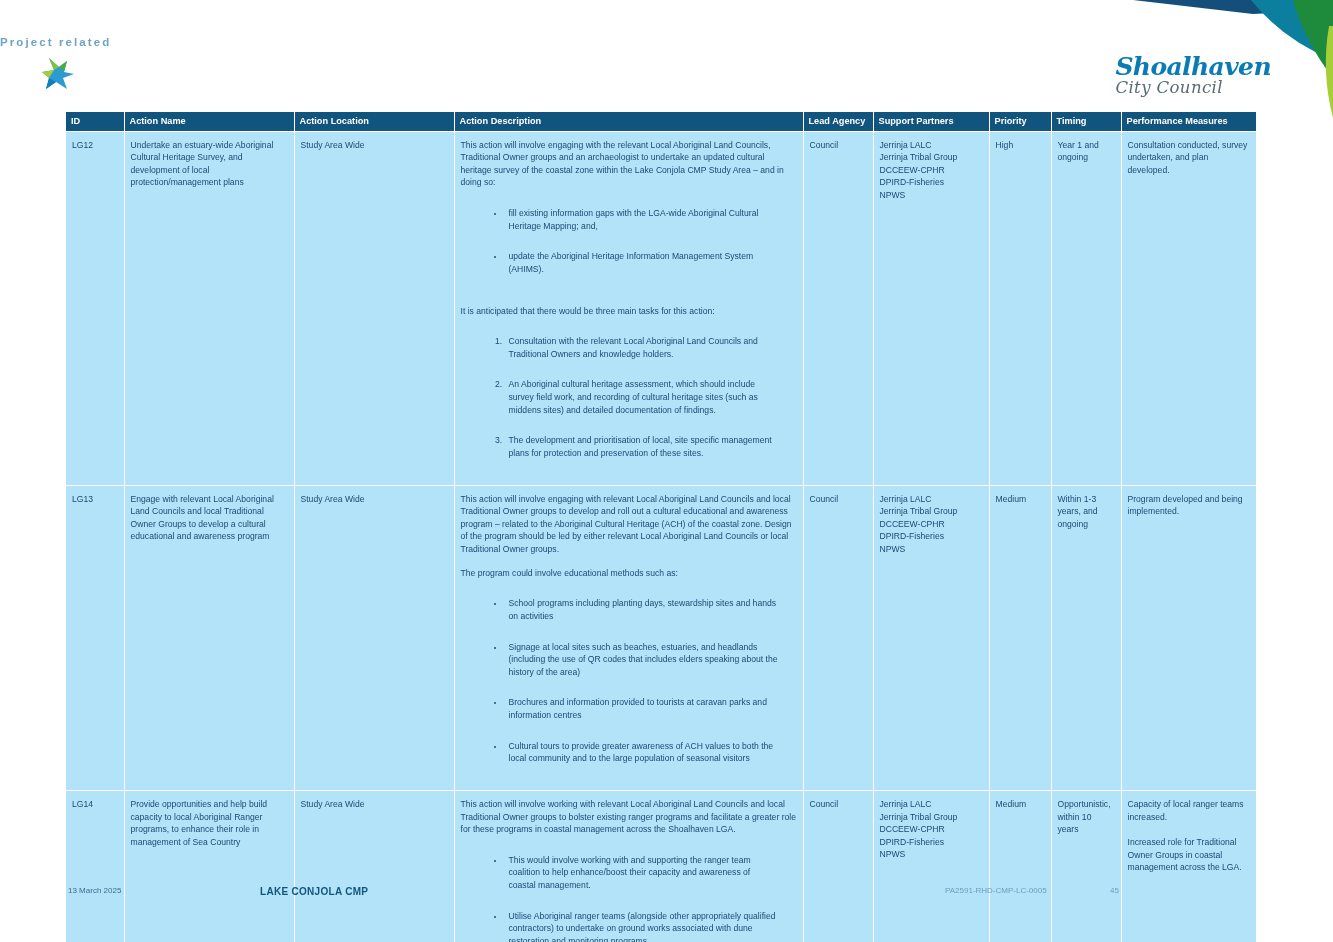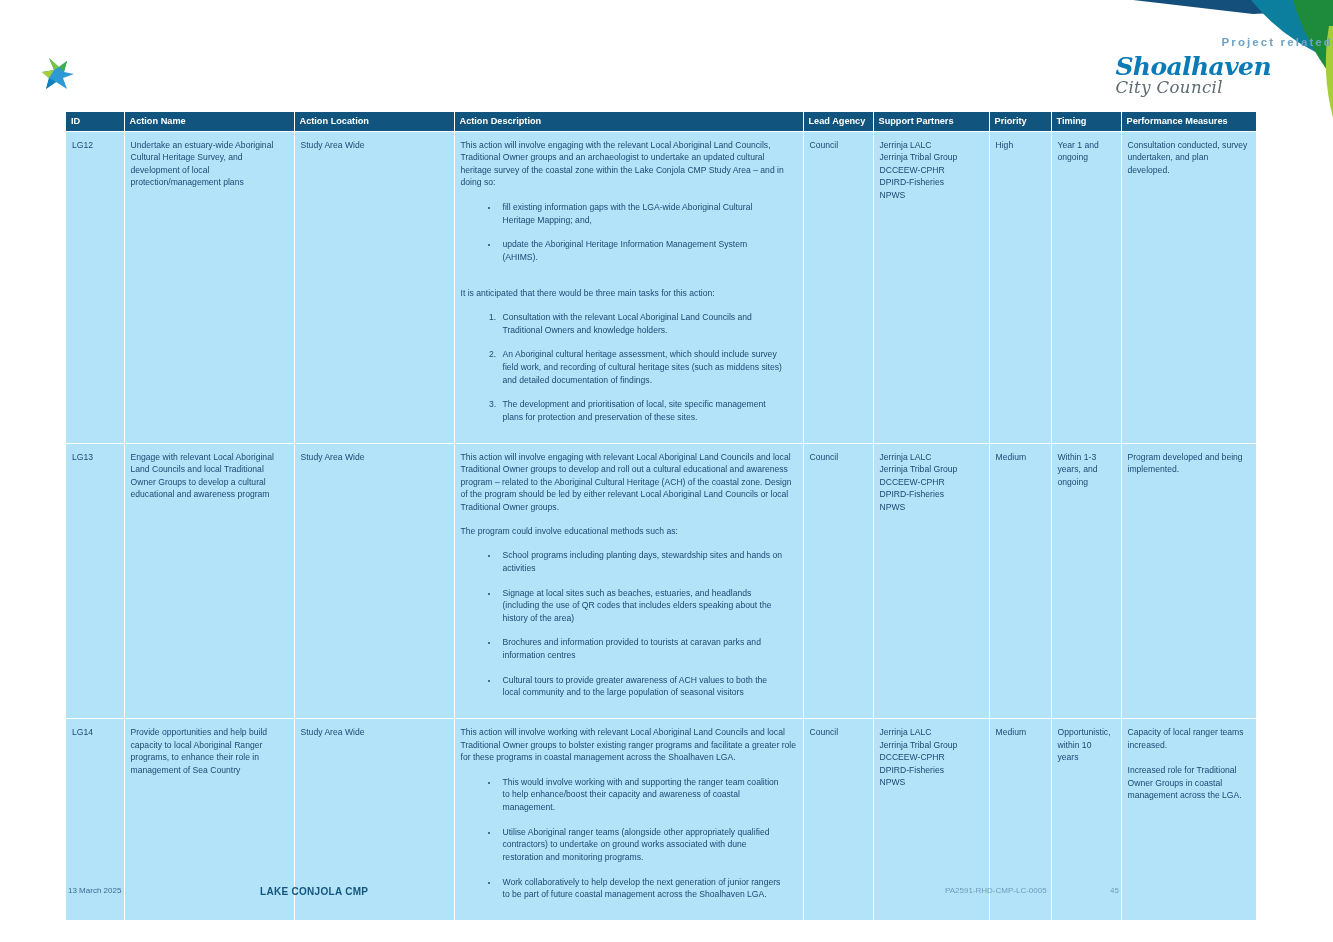--- a/index.html
+++ b/index.html
@@ -26,21 +26,21 @@
     overflow: hidden;
     pointer-events: none;
   }
 
   
   .page-header {
     position: absolute;
     top: 36px;
     left: 0;
     width: 1333px;
-    text-align: right;
+    text-align: left;
     font-size: 11.5px;
     letter-spacing: 2.1px;
     color: #6fa3c4;
     font-weight: 600;
   }
 
   
   .rhdhv-logo {
     position: absolute;
     left: 36px;
@@ -141,21 +141,21 @@
   }
   .desc .spacer { height: 11px; }
 
   .desc ul,
   .desc ol {
     margin: 0;
     padding-left: 26px;
   }
   .desc ul li,
   .desc ol li {
-    margin: 12px;
+    margin: 18px;
     padding-left: 4px;
     line-height: 1.47;
   }
   .desc ul li::marker { font-size: 8px; }
 
   .partner-line { display: block; }
   .perf-block + .perf-block { margin-top: 13px; }
 
   
   .page-footer {

